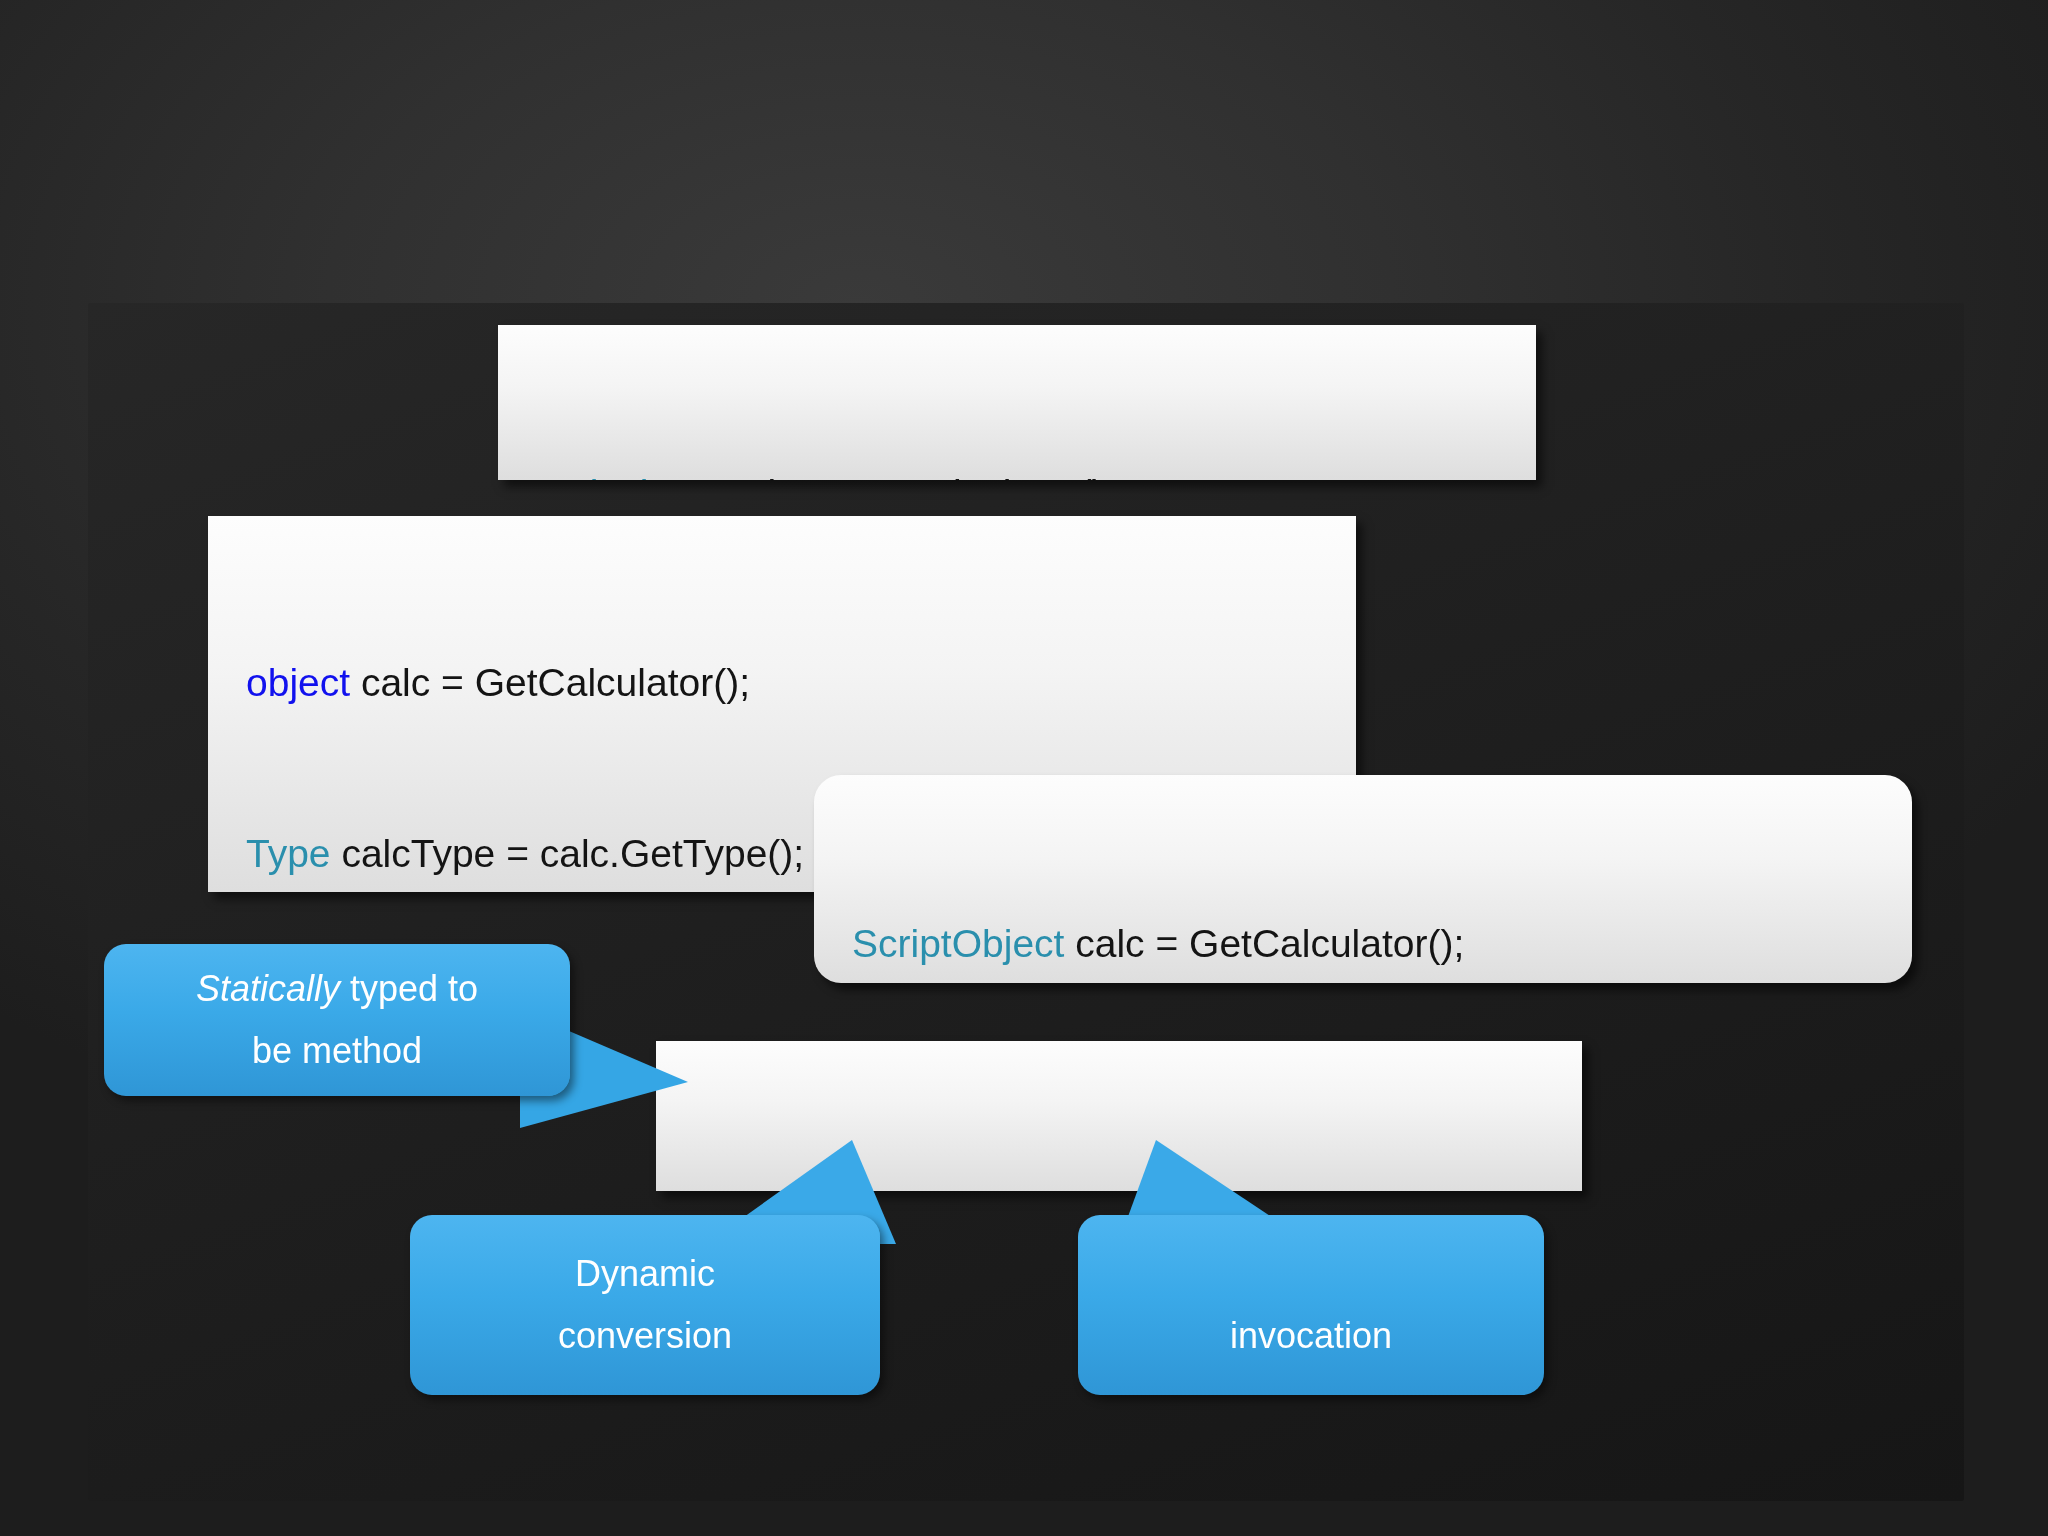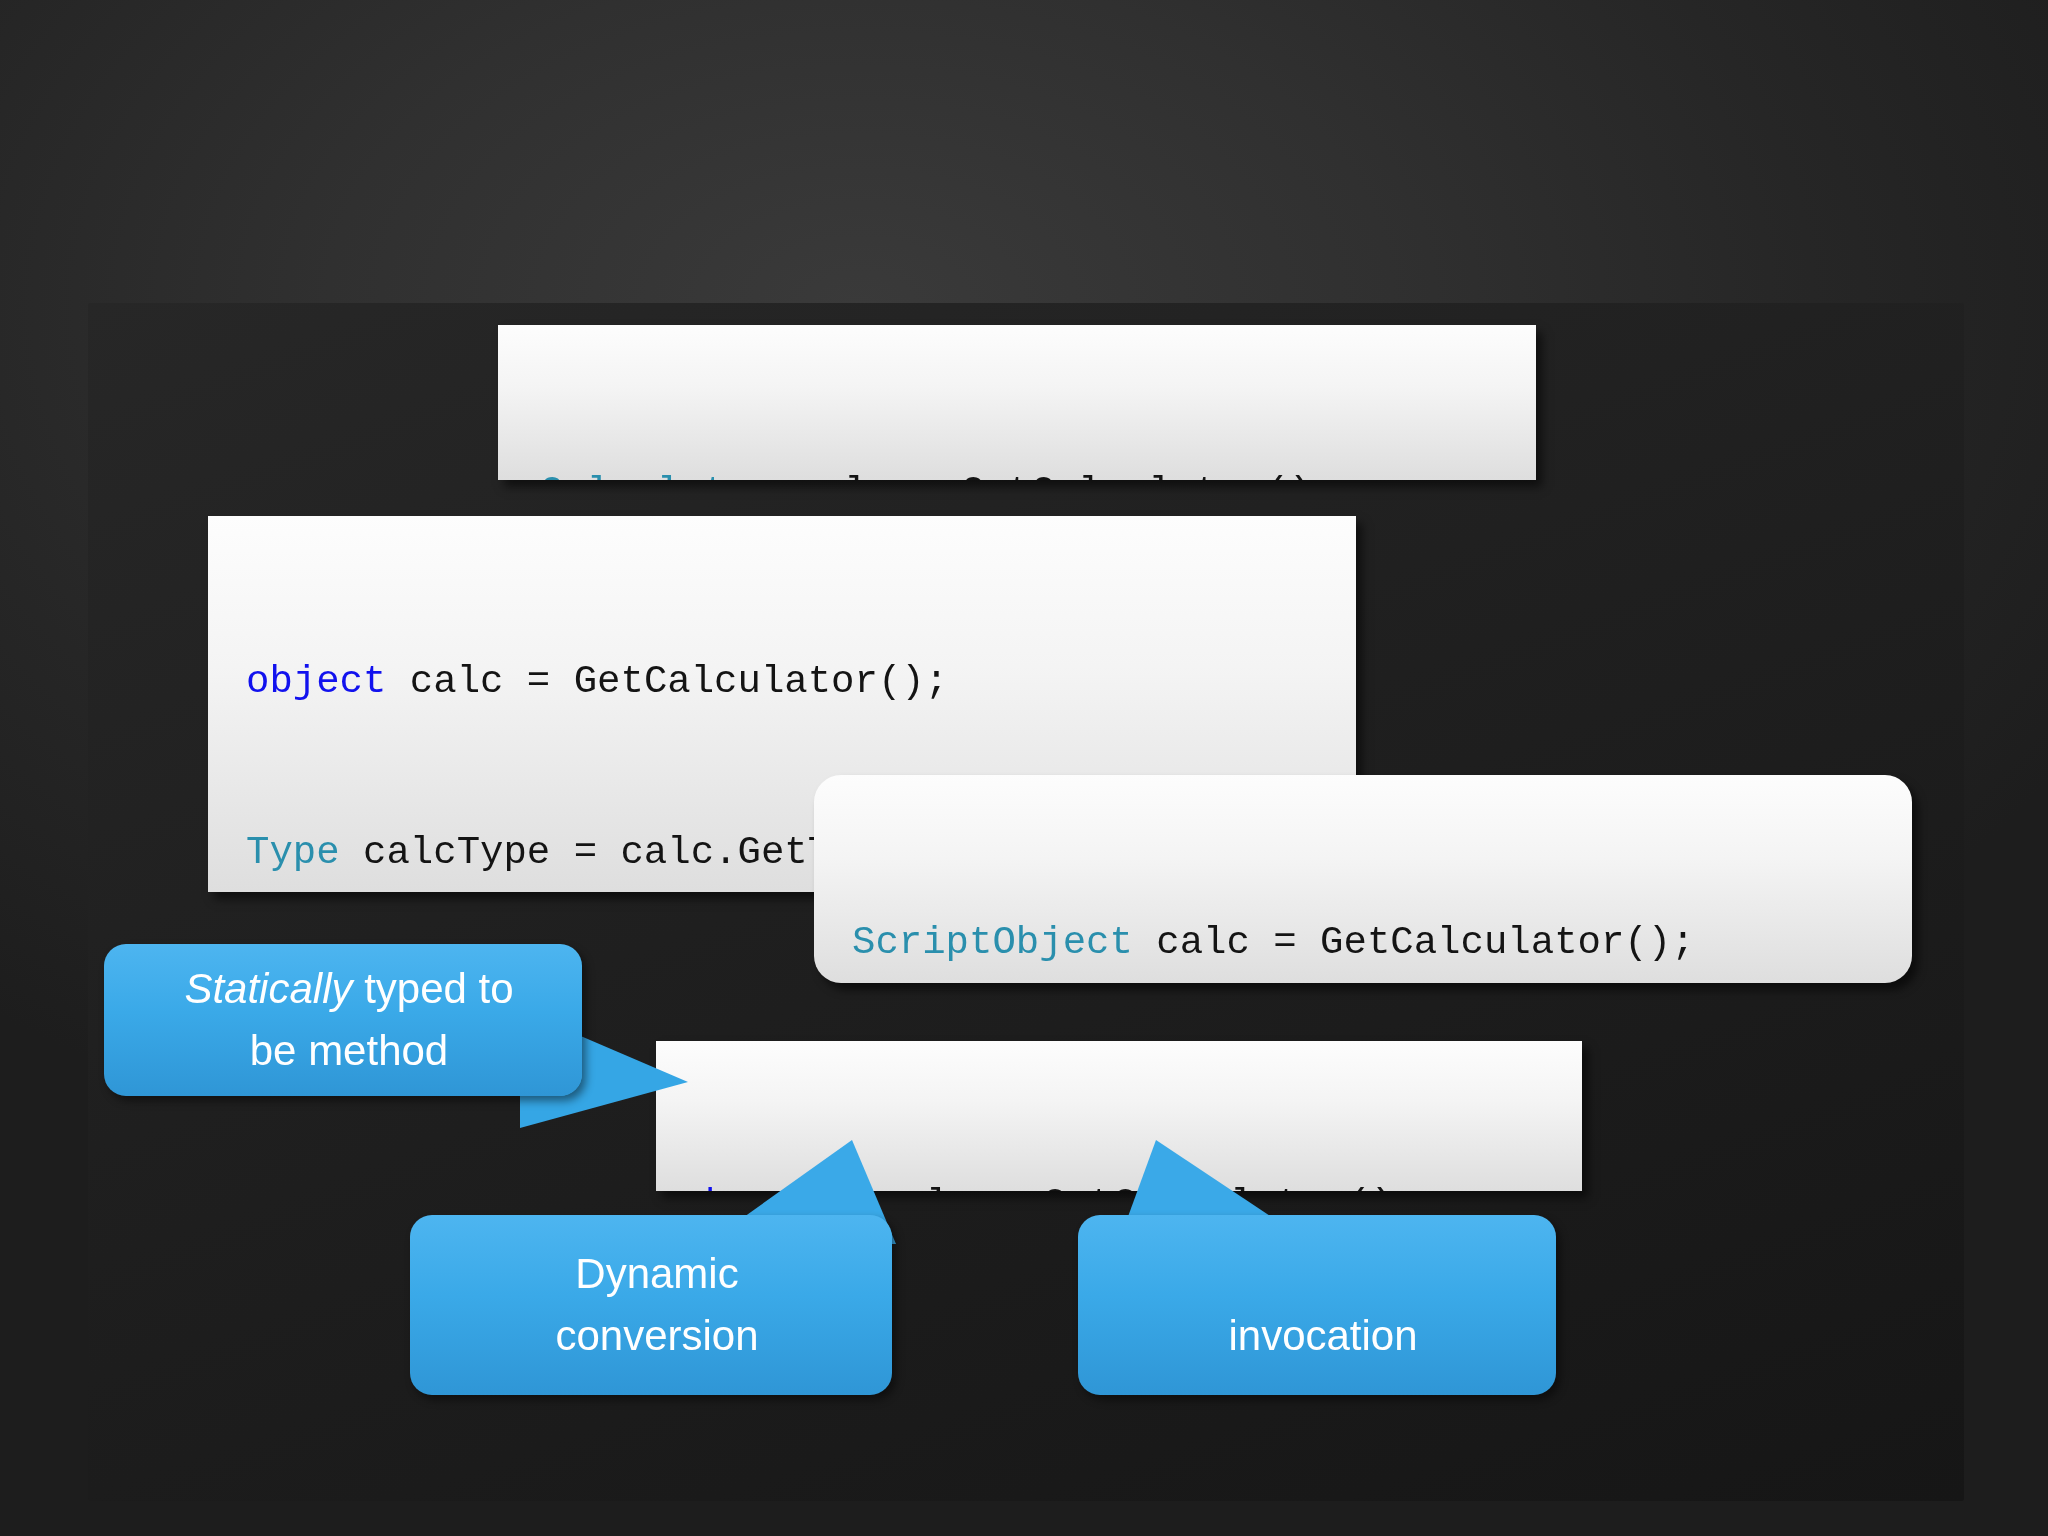--- a/index.html
+++ b/index.html
@@ -42,21 +42,21 @@
     background:
       linear-gradient(160deg, #272727 0%, #1f1f1f 45%, #161616 100%);
     border-radius: 2px;
   }
 
   
   .code-box {
     position: absolute;
     background: linear-gradient(180deg, #fdfdfd 0%, #f4f4f4 40%, #dedede 100%);
     box-shadow: 6px 7px 9px rgba(0,0,0,.55);
-    font-family: Liberation Mono, monospace;
+    font-family: Liberation Sans, sans-serif;
     font-size: 39px;
     line-height: 57px;
     color: #141414;
     white-space: pre;
     overflow: hidden;
   }
   .code-line { display: block; }
   .kw   { color: #1111ee; }          
   .typ  { color: #2a8fad; }          
 
@@ -65,28 +65,27 @@
   #code-box-3 { left: 814px; top: 775px; width: 1098px; height: 208px; padding: 26px 0 0 38px; box-sizing: border-box; border-radius: 27px; }
   #code-box-4 { left: 656px; top: 1041px; width: 926px; height: 150px; padding: 22px 0 0 36px; box-sizing: border-box; }
 
   
   .callout {
     position: absolute;
     background: linear-gradient(180deg, #4db5f0 0%, #3aa9e8 45%, #2f96d6 100%);
     border-radius: 22px;
     color: #ffffff;
     font-family: "Liberation Sans", sans-serif;
-    font-size: 42px;
+    font-size: 36px;
     line-height: 62px;
     text-align: center;
     box-shadow: 4px 5px 9px rgba(0,0,0,.45);
     display: flex;
     align-items: center;
     justify-content: center;
-    padding-left: 12px;
   }
   .callout-text { display: block; width: 100%; padding: 0 18px; box-sizing: border-box; }
   .em-italic { font-style: italic; }
 
   #callout-static  { left: 104px; top: 944px;  width: 466px; height: 152px; }
   #callout-conv    { left: 410px; top: 1215px; width: 470px; height: 180px; }
   #callout-invoke  { left: 1078px; top: 1215px; width: 466px; height: 180px; }
 
   
   .tail { position: absolute; overflow: visible; }

